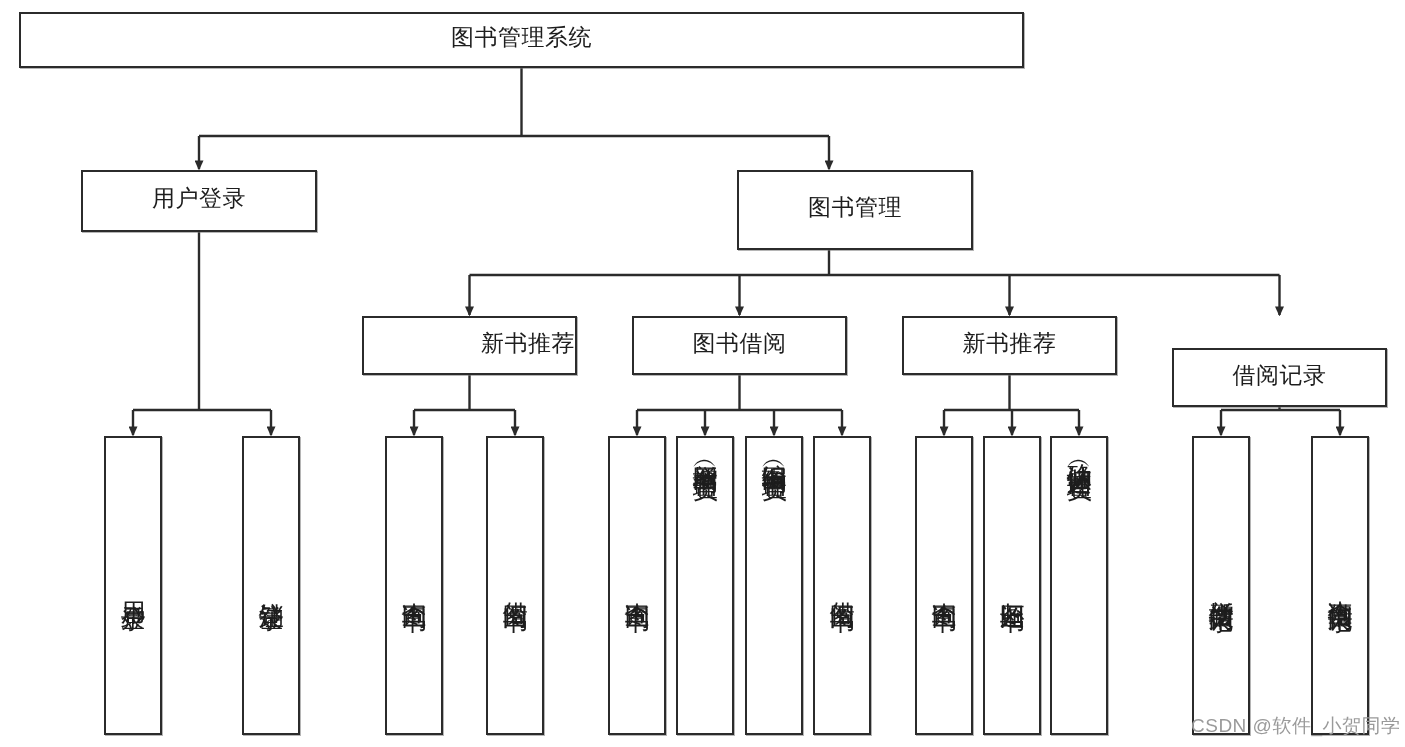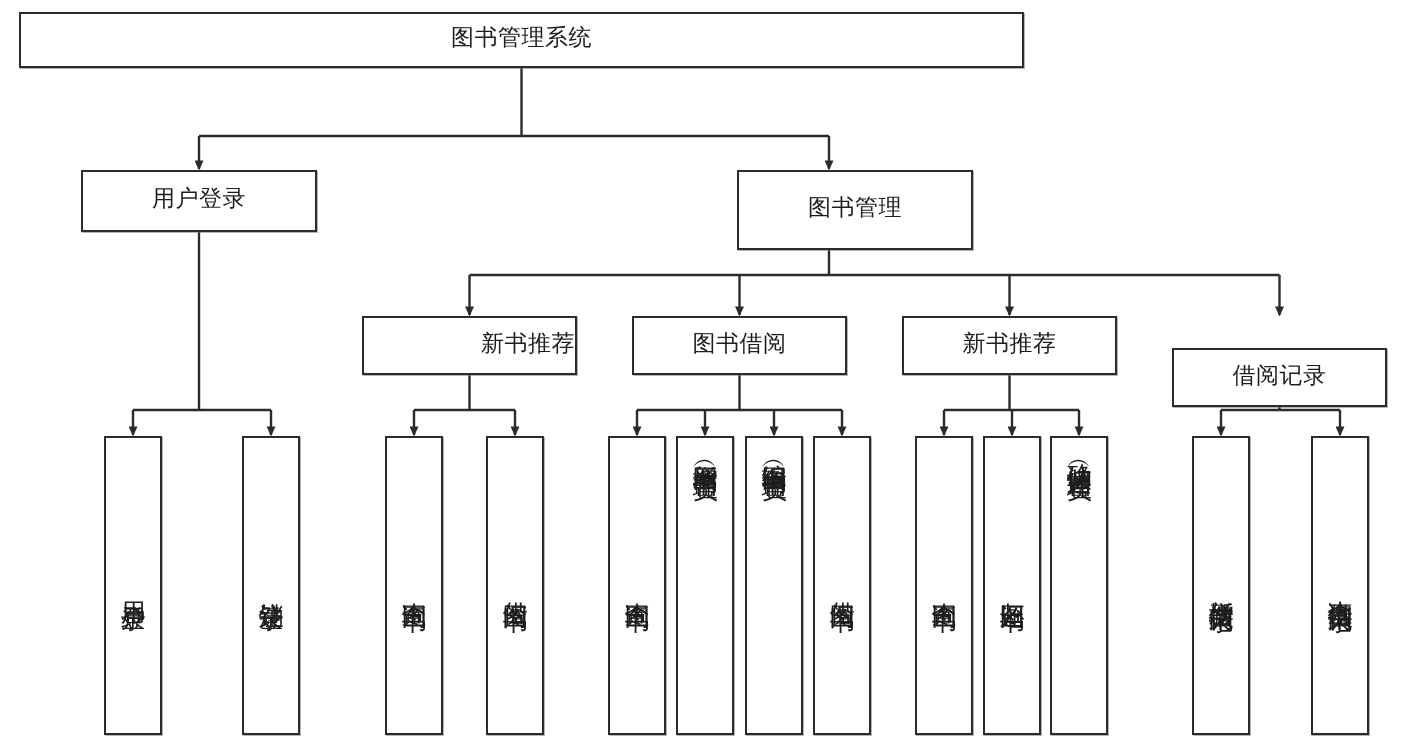--- a/index.html
+++ b/index.html
@@ -178,14 +178,15 @@
         <span class="label">确认归还（管理员）</span>
       </div>
       <div class="node vertical centered" style="left: 1192px; top: 436px; width: 58px; height: 299px;">
         <span class="label">新增借阅记录</span>
       </div>
       <div class="node vertical centered" style="left: 1311px; top: 436px; width: 58px; height: 299px;">
         <span class="label">查询借阅记录</span>
       </div>
     </div>
 
+  <div id="watermark">CSDN @软件_小贺同学</div>
 
 </div>
 
 </body></html>

